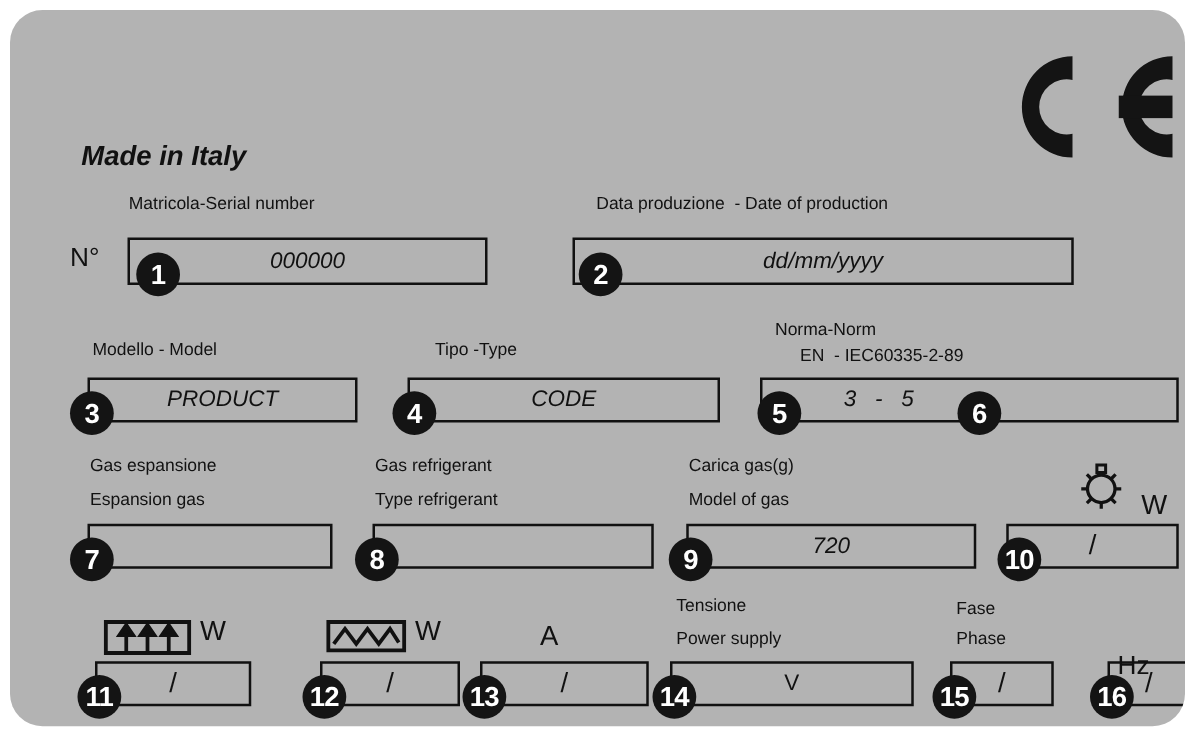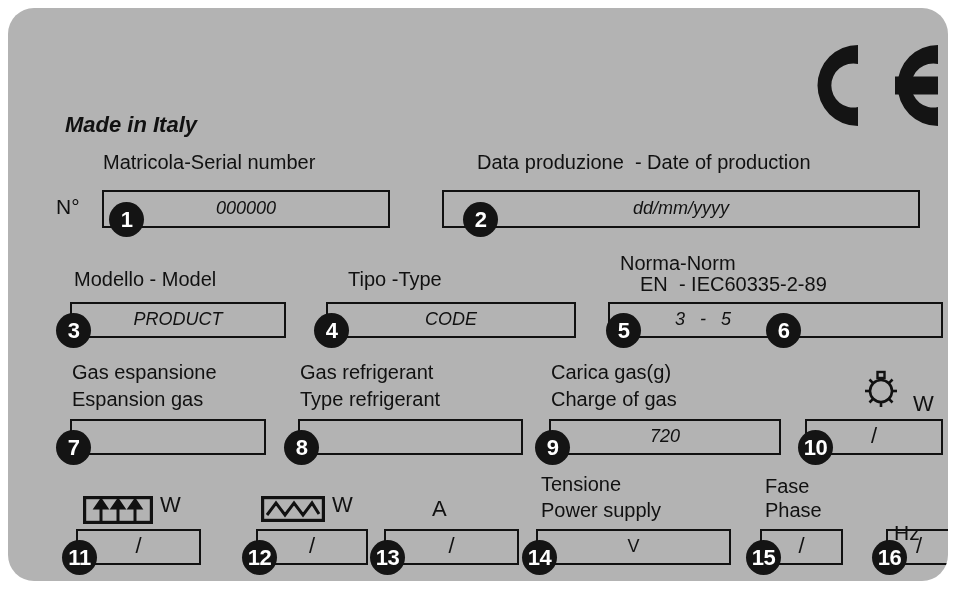--- a/index.html
+++ b/index.html
@@ -7,21 +7,21 @@
   body{width:956px;height:589px;font-family:"Liberation Sans",sans-serif;}
 
   .plate{
     position:absolute; left:8px; top:8px; width:940px; height:573px;
     background:#b3b3b3; border-radius:26px; overflow:hidden;
   }
 
   
   .abs{position:absolute;}
   .lbl{
-    position:absolute; color:#111; font-size:20px; line-height:21px;
+    position:absolute; color:#111; font-size:14px; line-height:21px;
     font-family:"Liberation Sans",sans-serif; white-space:pre;
   }
   .lbl.two{line-height:21.5px;}
 
   
   .box{
     position:absolute; box-sizing:border-box;
     border:2.5px solid #111; background:transparent;
   }
   .boxval{
@@ -67,21 +67,21 @@
   </div>
 
   <div class="lbl" style="left:95px; top:144px;">Matricola-Serial number</div>
   <div class="lbl" style="left:48px; top:188px; font-size:21px;">N°</div>
   <div class="box" style="left:94px; top:182px; width:288px; height:38px;">
     <div class="boxval">000000</div>
   </div>
   <div class="badge" style="left:101px; top:194px;">1</div>
 
   <div class="lbl" style="left:469px; top:144px;">Data produzione  - Date of production</div>
-  <div class="box" style="left:434px; top:182px; width:478px; height:38px;">
+  <div class="box" style="left:450px; top:182px; width:401px; height:38px;">
     <div class="boxval">dd/mm/yyyy</div>
   </div>
   <div class="badge" style="left:455px; top:194px;">2</div>
 
   <div class="lbl" style="left:66px; top:261px;">Modello - Model</div>
   <div class="box" style="left:62px; top:294px; width:216px; height:36px;">
     <div class="boxval">PRODUCT</div>
   </div>
   <div class="badge" style="left:48px; top:305px;">3</div>
 
@@ -107,21 +107,21 @@
   <div class="badge" style="left:48px; top:422px;">7</div>
 
   <div class="lbl two" style="left:292px; top:354px;">Gas refrigerant</div>
   <div class="lbl two" style="left:292px; top:381px;">Type refrigerant</div>
   <div class="box" style="left:290px; top:411px; width:225px; height:36px;">
     <div class="boxval"></div>
   </div>
   <div class="badge" style="left:276px; top:422px;">8</div>
 
   <div class="lbl two" style="left:543px; top:354px;">Carica gas(g)</div>
-  <div class="lbl two" style="left:543px; top:381px;">Charge of gas</div>
+  <div class="lbl two" style="left:543px; top:381px;">Model of gas</div>
   <div class="box" style="left:541px; top:411px; width:232px; height:36px;">
     <div class="boxval">720</div>
   </div>
   <div class="badge" style="left:527px; top:422px;">9</div>
 
   <div class="lampico" style="left:851px; top:360px;">
     <svg width="44" height="44" viewBox="0 0 44 44">
       <circle cx="22" cy="23" r="11" fill="none" stroke="#111" stroke-width="2.6"></circle>
       <rect x="18.5" y="4" width="7" height="6" fill="none" stroke="#111" stroke-width="2.4"></rect>
       <g stroke="#111" stroke-width="2.6" stroke-linecap="butt">

